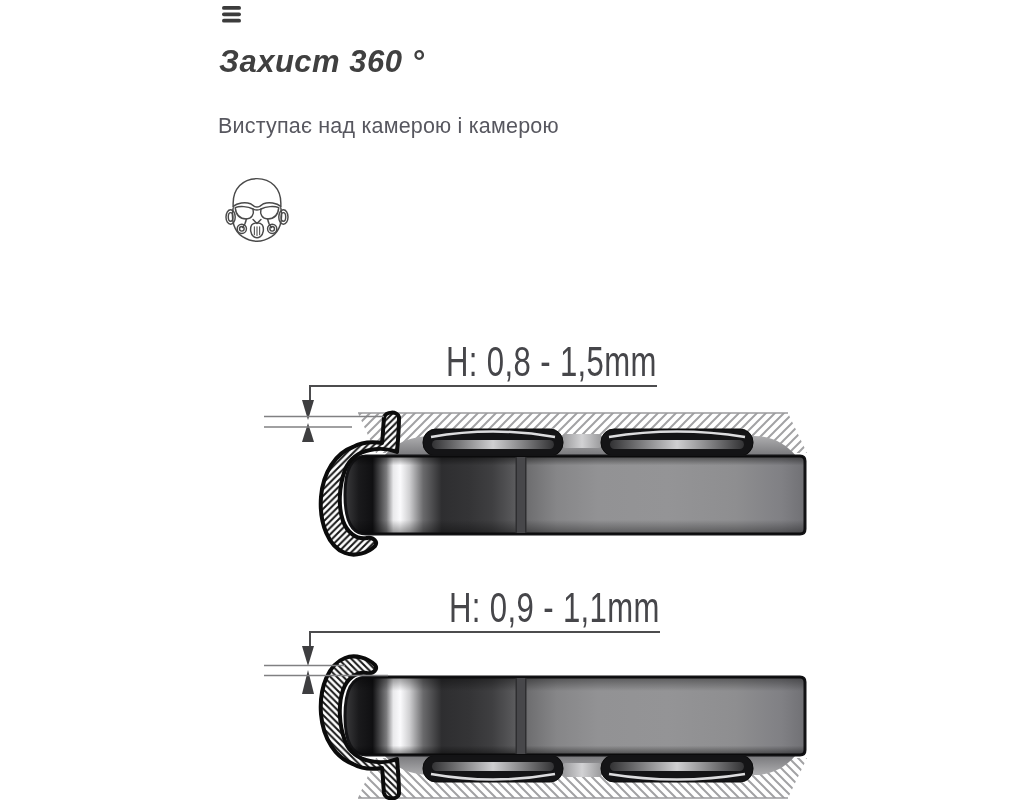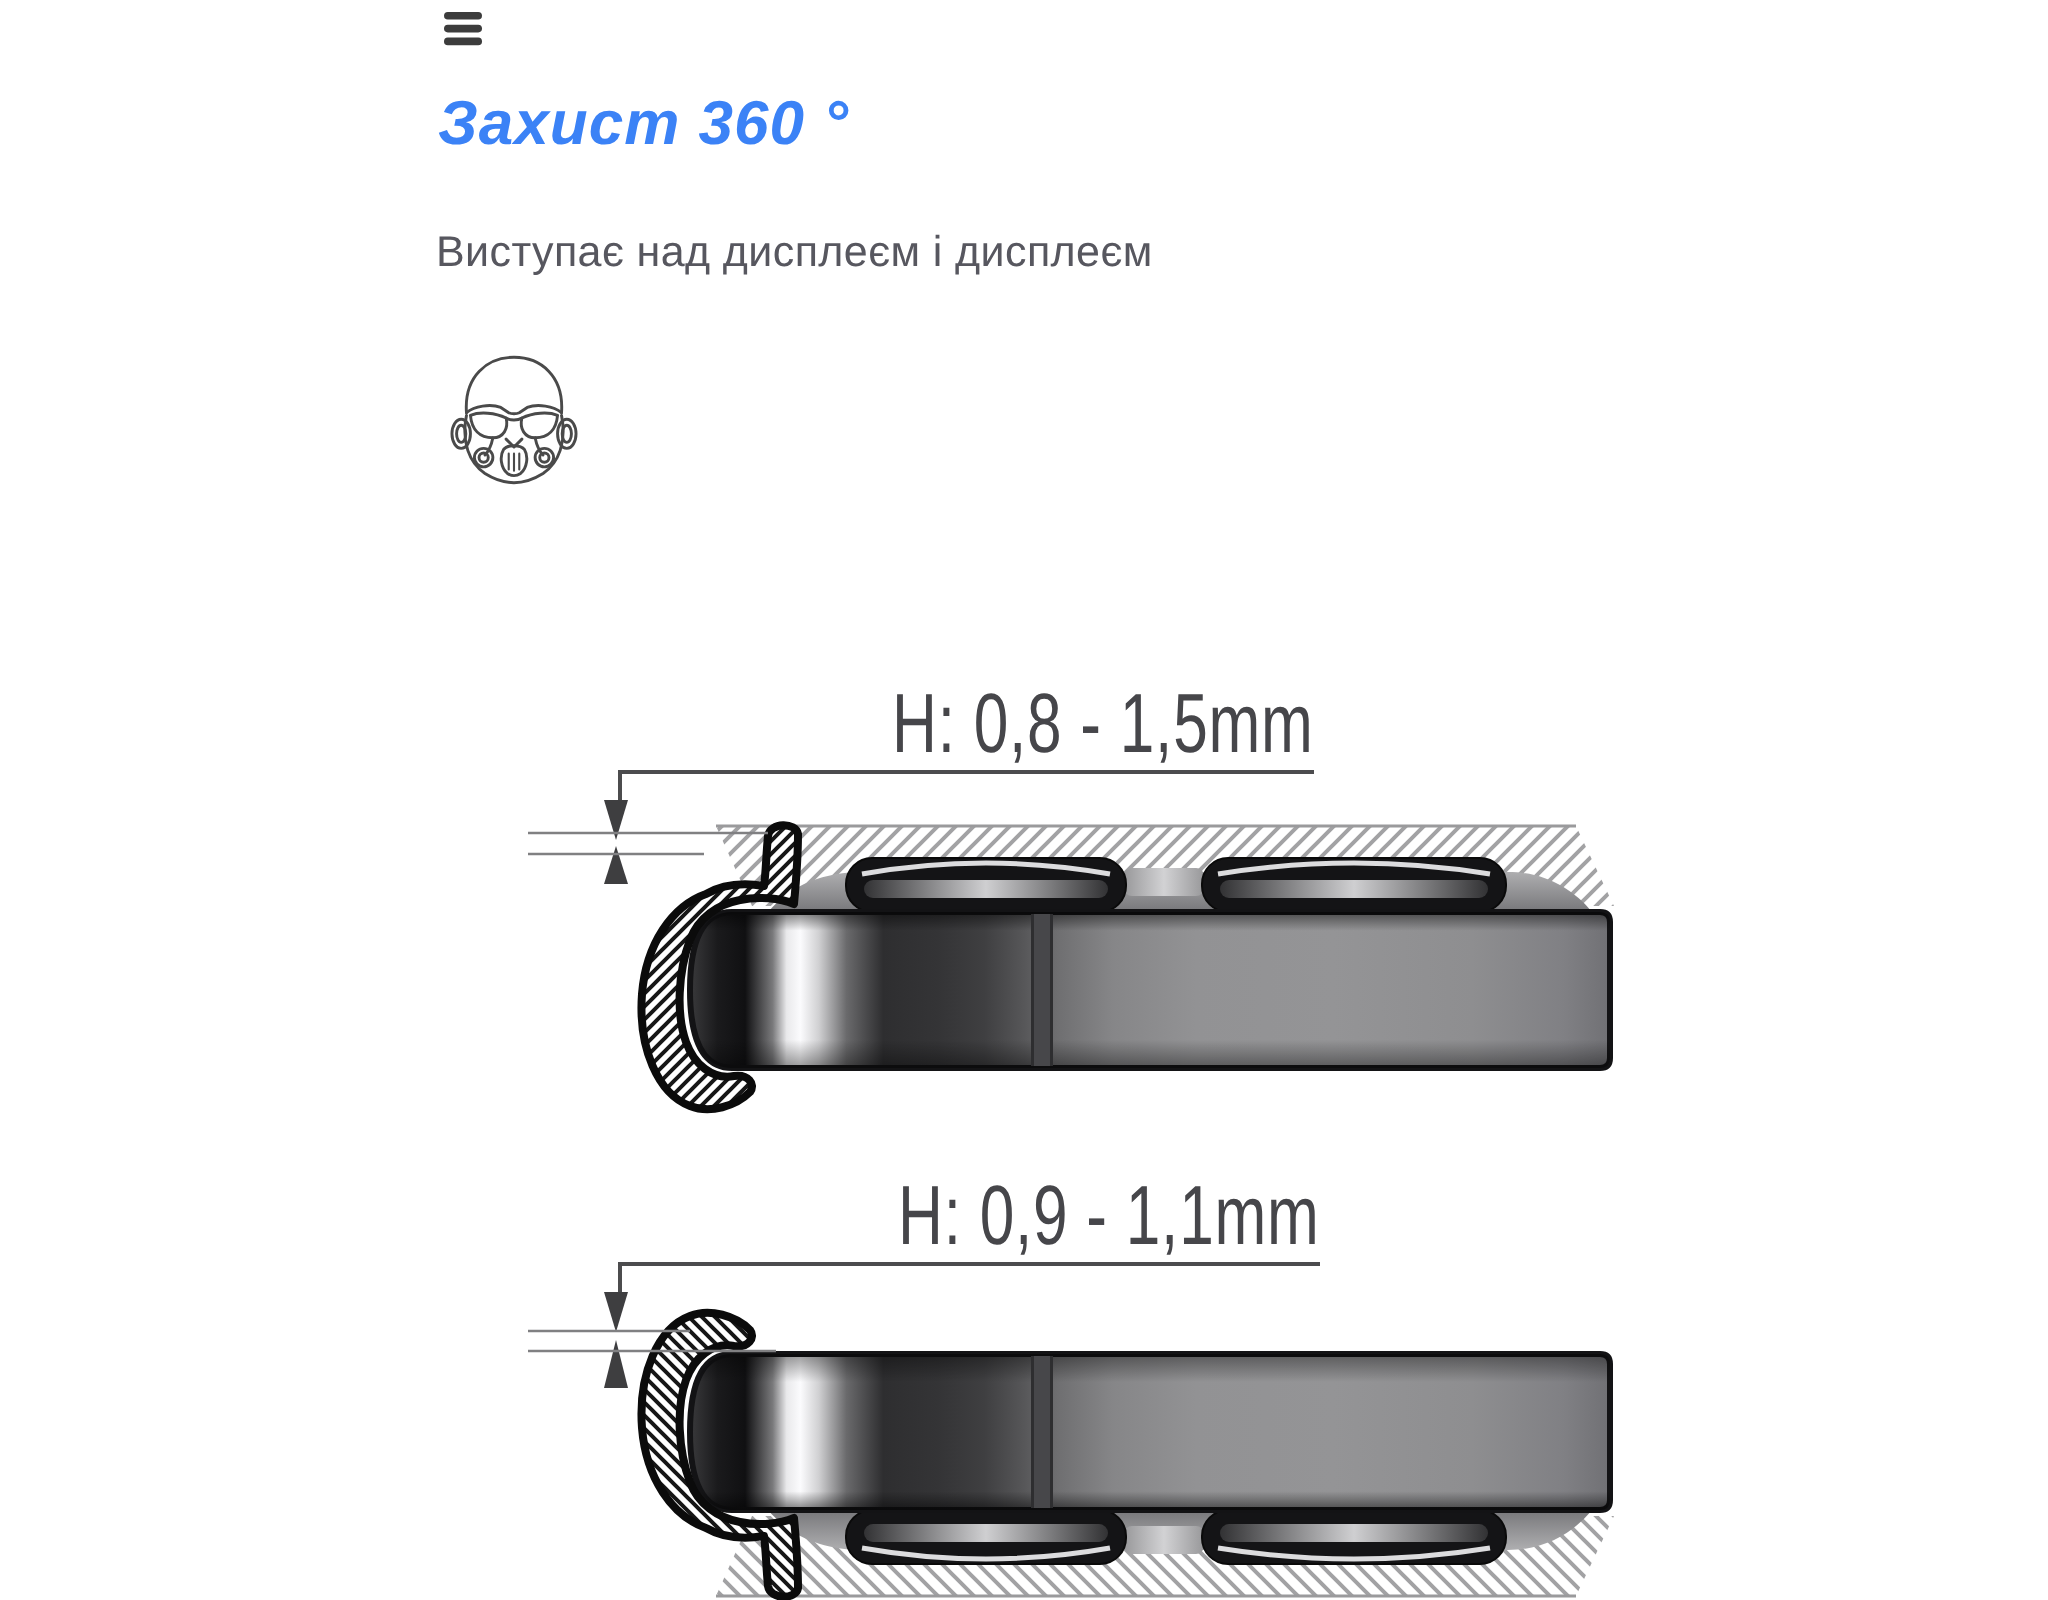--- a/index.html
+++ b/index.html
@@ -2,41 +2,41 @@
 <html><head>
 <meta charset="utf-8">
 <style>
   html,body{margin:0;padding:0;}
   body{width:1024px;height:800px;position:relative;background:#ffffff;overflow:hidden;
        font-family:"Liberation Sans",sans-serif;}
   .abs{position:absolute;}
   
   .menu-icon{left:222px;top:6px;width:20px;height:17px;}
   .page-title{left:219px;top:44px;font-size:31px;font-weight:bold;font-style:italic;
-              color:#3b82f6;letter-spacing:.5px;}
+              color:#404040;letter-spacing:.5px;}
   .page-subtitle{left:218px;top:114px;font-size:21.5px;color:#57575f;letter-spacing:.2px;}
   .brand-icon{left:224px;top:172px;width:66px;height:74px;}
   
   .dim-label{font-size:42px;line-height:1;color:#46464a;letter-spacing:.5px;
              transform:scaleX(.74);transform-origin:right center;white-space:nowrap;}
   .dim-label-1{right:367px;top:341px;}
   .dim-label-2{right:364px;top:587px;}
   svg{display:block;}
 </style>
 </head>
 <body>
 
 <svg class="abs menu-icon" viewBox="0 0 20 17">
   <rect x="0" y="0" width="19" height="3.8" rx="1.9" fill="#3c3c3c"></rect>
   <rect x="0" y="6.4" width="19" height="3.8" rx="1.9" fill="#3c3c3c"></rect>
   <rect x="0" y="12.8" width="19" height="3.8" rx="1.9" fill="#3c3c3c"></rect>
 </svg>
 
 <div class="abs page-title">Захист 360 °</div>
-<div class="abs page-subtitle">Виступає над дисплеєм і дисплеєм</div>
+<div class="abs page-subtitle">Виступає над камерою і камерою</div>
 
 <svg class="abs brand-icon" viewBox="0 0 100 108" fill="none" stroke="#4a4a4a" stroke-width="2.2" stroke-linecap="round" stroke-linejoin="round">
   <path d="M14,50 C12,22 30,8 50,8 C70,8 88,22 86,50"></path>
   <path d="M14,50 C20,45 32,43 40,46 L46,50 C48,51 52,51 54,50 L60,46 C68,43 80,45 86,50"></path>
   <path d="M14,52 C10,72 16,88 28,96 C36,101 44,103 50,103 C56,103 64,101 72,96 C84,88 90,72 86,52"></path>
   <path d="M17,52 C24,49 36,50 44,54 C46,62 42,69 34,69 C24,69 18,63 17,52 Z"></path>
   <path d="M83,52 C76,49 64,50 56,54 C54,62 58,69 66,69 C76,69 82,63 83,52 Z"></path>
   <path d="M44,54 C47,56 53,56 56,54"></path>
   <ellipse cx="10" cy="66" rx="7" ry="11"></ellipse>
   <ellipse cx="10" cy="66" rx="3.5" ry="6.5"></ellipse>

